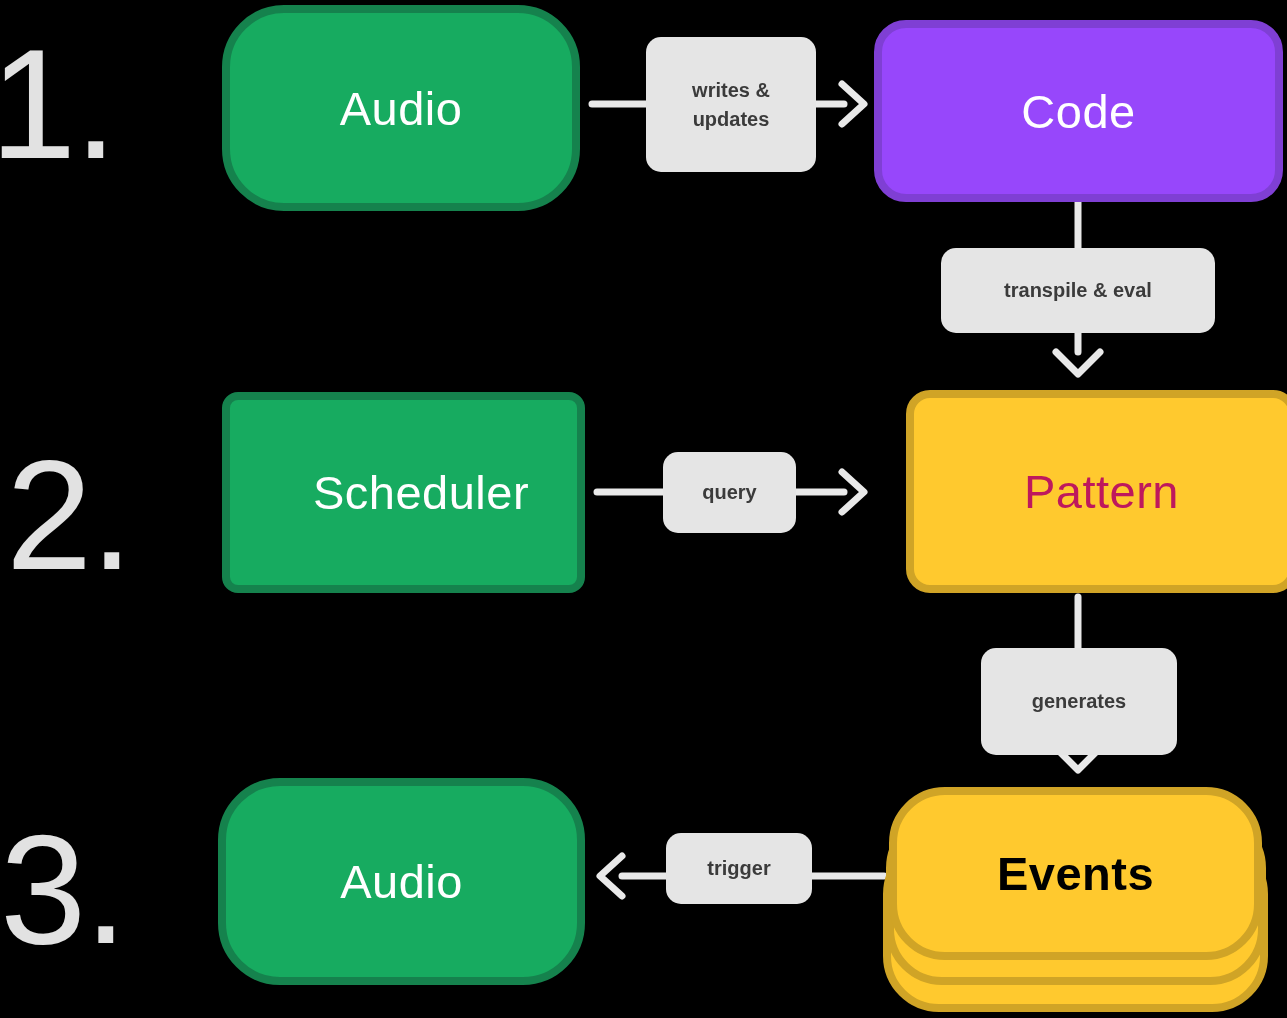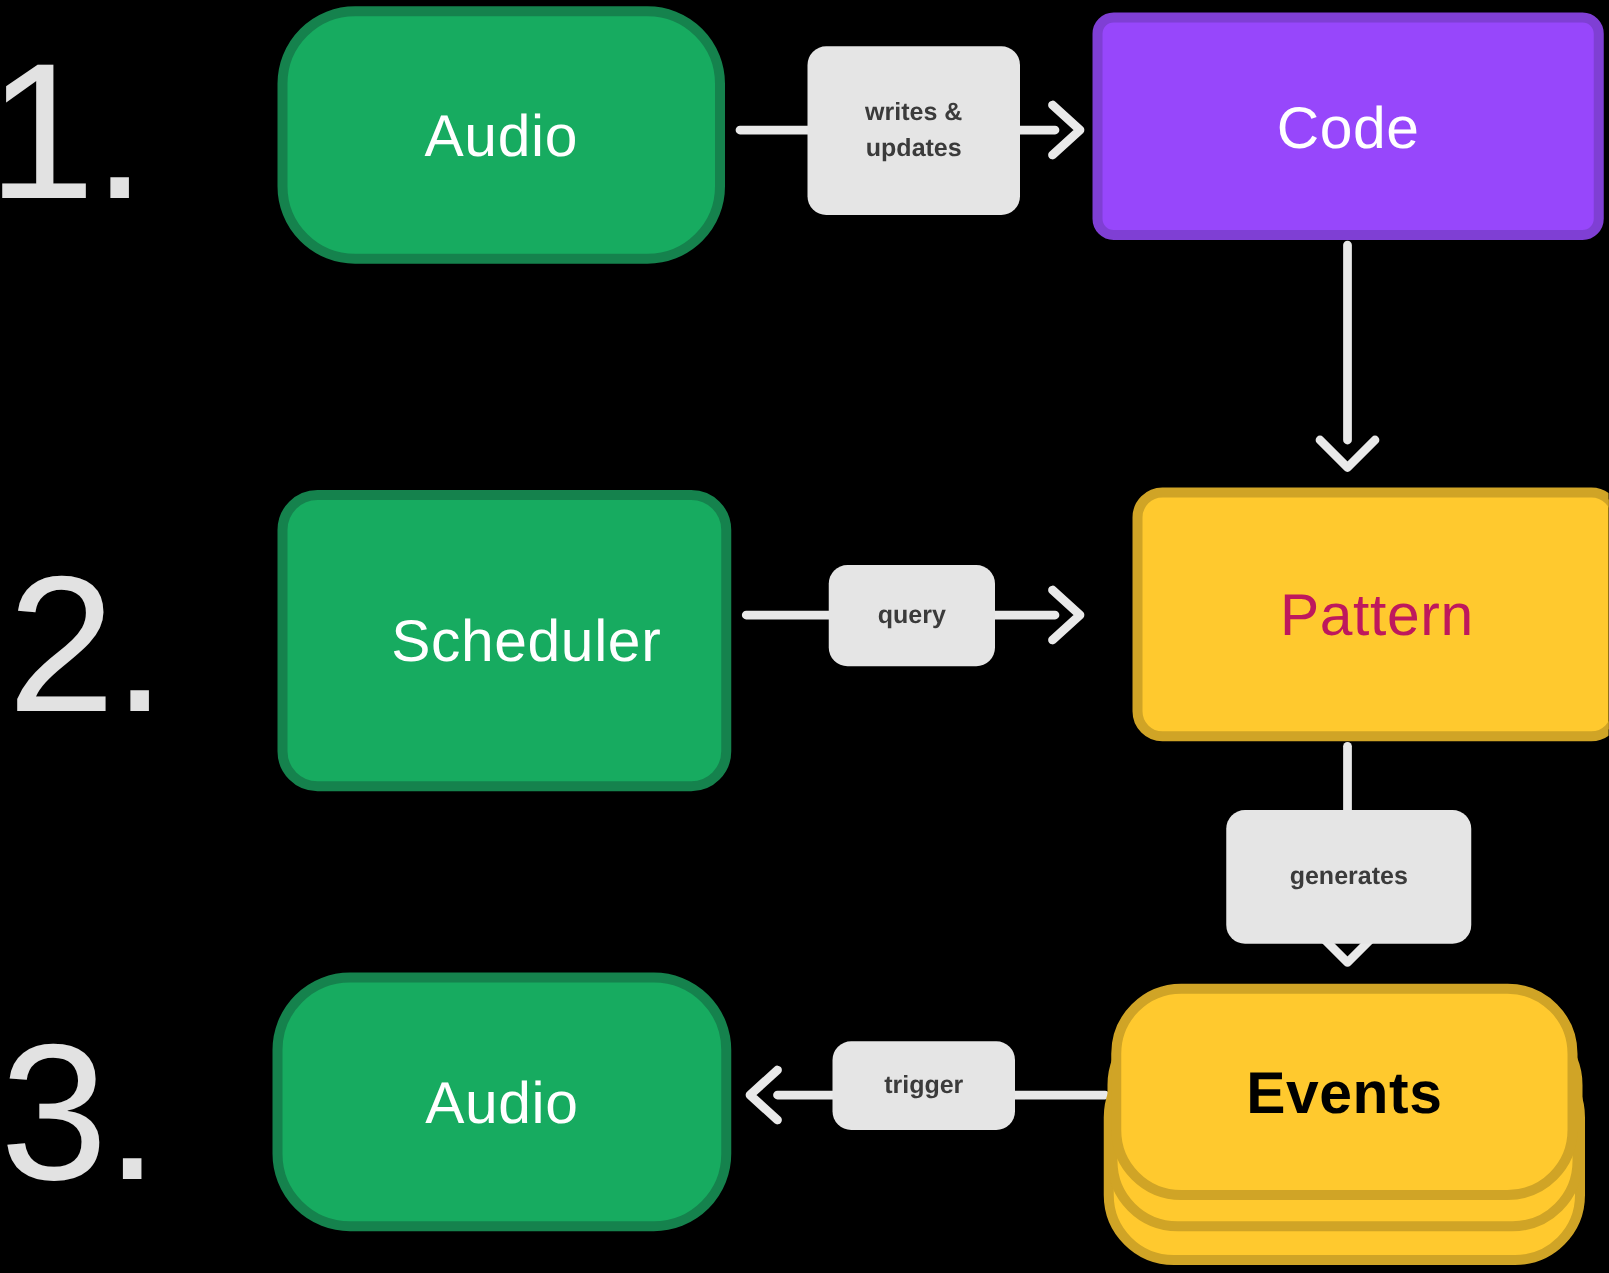--- a/index.html
+++ b/index.html
@@ -100,45 +100,48 @@
     <polyline points="622,856 600,876 622,896"></polyline>
   </svg>
 
   <div class="step-number" style="left:-10px; top:27px;">1.</div>
   <div class="step-number" style="left:6px; top:438px;">2.</div>
   <div class="step-number" style="left:0px; top:812px;">3.</div>
 
   <div class="node" style="left: 222px; top: 5px; width: 358px; height: 206px; border-radius: 62px; background-color: rgb(23, 171, 96); border-color: rgb(21, 130, 77); color: rgb(255, 255, 255);">
     <span class="node-label">Audio</span>
   </div>
-  <div class="node" style="left: 874px; top: 10px; width: 409px; height: 182px; border-radius: 17px; background-color: rgb(151, 71, 251); border-color: rgb(127, 63, 212); color: rgb(255, 255, 255);">
+  <div class="node" style="left: 874px; top: 20px; width: 409px; height: 182px; border-radius: 32px; background-color: rgb(151, 71, 251); border-color: rgb(127, 63, 212); color: rgb(255, 255, 255);">
     <span class="node-label">Code</span>
   </div>
 
-  <div class="node" style="left: 222px; top: 392px; width: 363px; height: 241px; border-radius: 32px; background-color: rgb(23, 171, 96); border-color: rgb(21, 130, 77); color: rgb(255, 255, 255); padding-left: 35px;">
+  <div class="node" style="left: 222px; top: 392px; width: 363px; height: 201px; border-radius: 16px; background-color: rgb(23, 171, 96); border-color: rgb(21, 130, 77); color: rgb(255, 255, 255); padding-left: 35px;">
     <span class="node-label">Scheduler</span>
   </div>
   <div class="node" style="left: 871px; top: 390px; width: 391px; height: 203px; border-radius: 24px; background-color: rgb(255, 201, 46); border-color: rgb(208, 164, 38); color: #be185d; margin-left: 35px;">
     <span class="node-label">Pattern</span>
   </div>
 
   <div class="node" style="left: 218px; top: 778px; width: 367px; height: 207px; border-radius: 62px; background-color: rgb(23, 171, 96); border-color: rgb(21, 130, 77); color: rgb(255, 255, 255);">
     <span class="node-label">Audio</span>
   </div>
 
   <div class="events-card" style="left: 883px; top: 838px; width: 385px; height: 174px; z-index: 2; background-color: rgb(255, 201, 46); border-color: rgb(208, 164, 38);"></div>
   <div class="events-card" style="left: 886px; top: 812px; width: 380px; height: 173px; z-index: 2; background-color: rgb(255, 201, 46); border-color: rgb(208, 164, 38);"></div>
   <div class="node" style="left: 889px; top: 787px; width: 373px; height: 173px; border-radius: 56px; z-index: 2; background-color: rgb(255, 201, 46); border-color: rgb(208, 164, 38); color: #000000; font-weight: bold;">
     <span class="node-label">Events</span>
   </div>
 
   <div class="edge-label" style="left:646px; top:37px; width:170px; height:135px;">
     <span>writes &amp;</span>
     <span>updates</span>
   </div>
+  <div class="edge-label" style="left:941px; top:248px; width:274px; height:85px;">
+    <span>transpile &amp; eval</span>
+  </div>
   <div class="edge-label" style="left:663px; top:452px; width:133px; height:81px;">
     <span>query</span>
   </div>
   <div class="edge-label" style="left:981px; top:648px; width:196px; height:107px;">
     <span>generates</span>
   </div>
   <div class="edge-label" style="left:666px; top:833px; width:146px; height:71px;">
     <span>trigger</span>
   </div>
 

